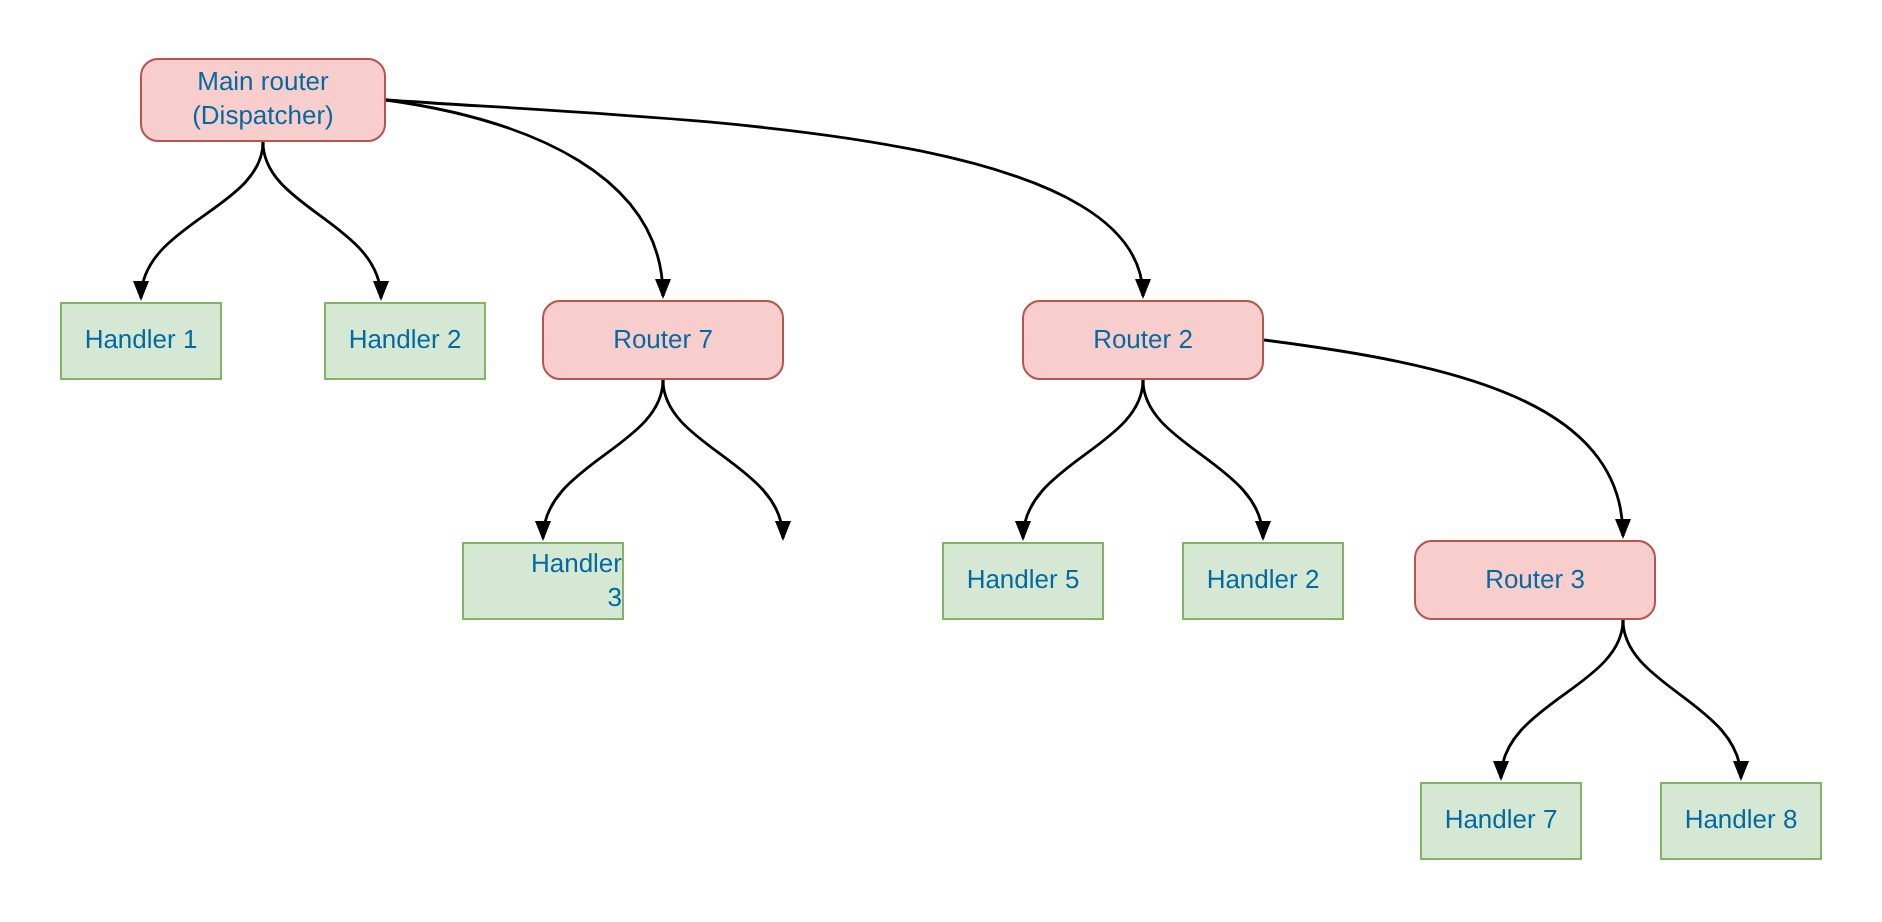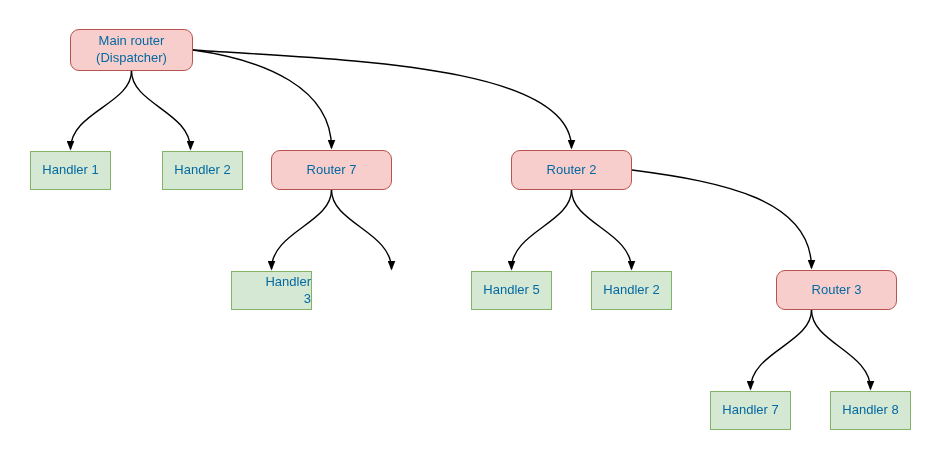--- a/index.html
+++ b/index.html
@@ -96,21 +96,21 @@
 
   <div class="node handler" style="left:231px; top:271px;padding-left:28px;">
     <span class="node-label">Handler 3</span>
   </div>
   <div class="node handler" style="left:471px; top:271px;">
     <span class="node-label">Handler 5</span>
   </div>
   <div class="node handler" style="left:591px; top:271px;">
     <span class="node-label">Handler 2</span>
   </div>
-  <div class="node router" style="left:776px; top:270px;">
+  <div class="node router" style="left:707px; top:270px;">
     <span class="node-label">Router 3</span>
   </div>
 
   <div class="node handler" style="left:710px; top:391px;">
     <span class="node-label">Handler 7</span>
   </div>
   <div class="node handler" style="left:830px; top:391px;">
     <span class="node-label">Handler 8</span>
   </div>
 

